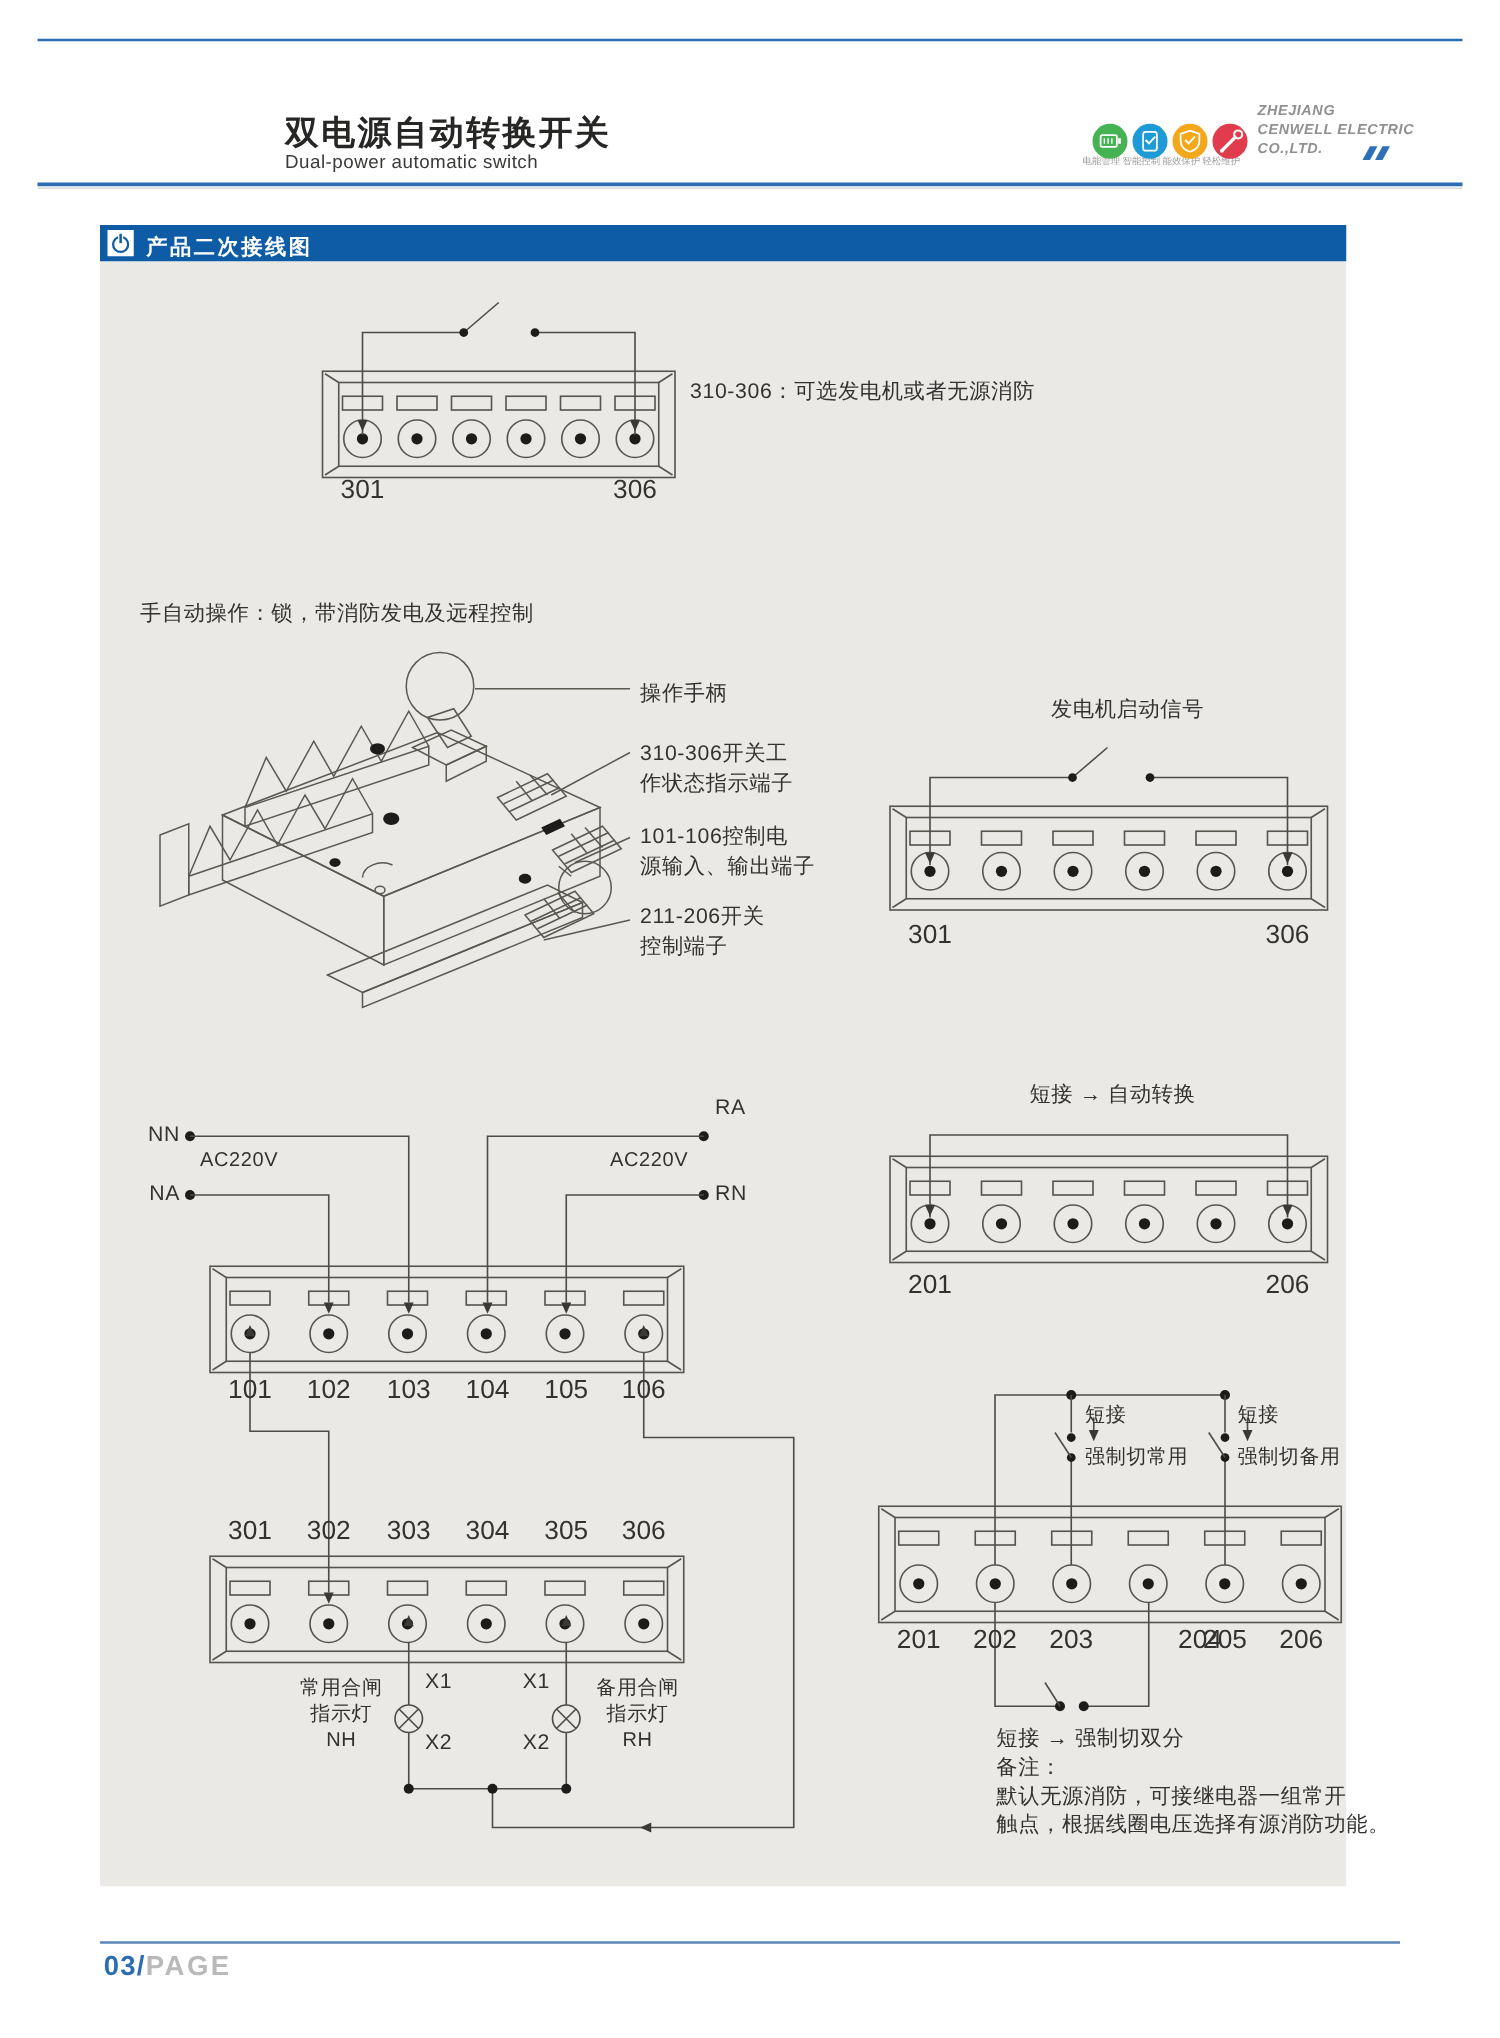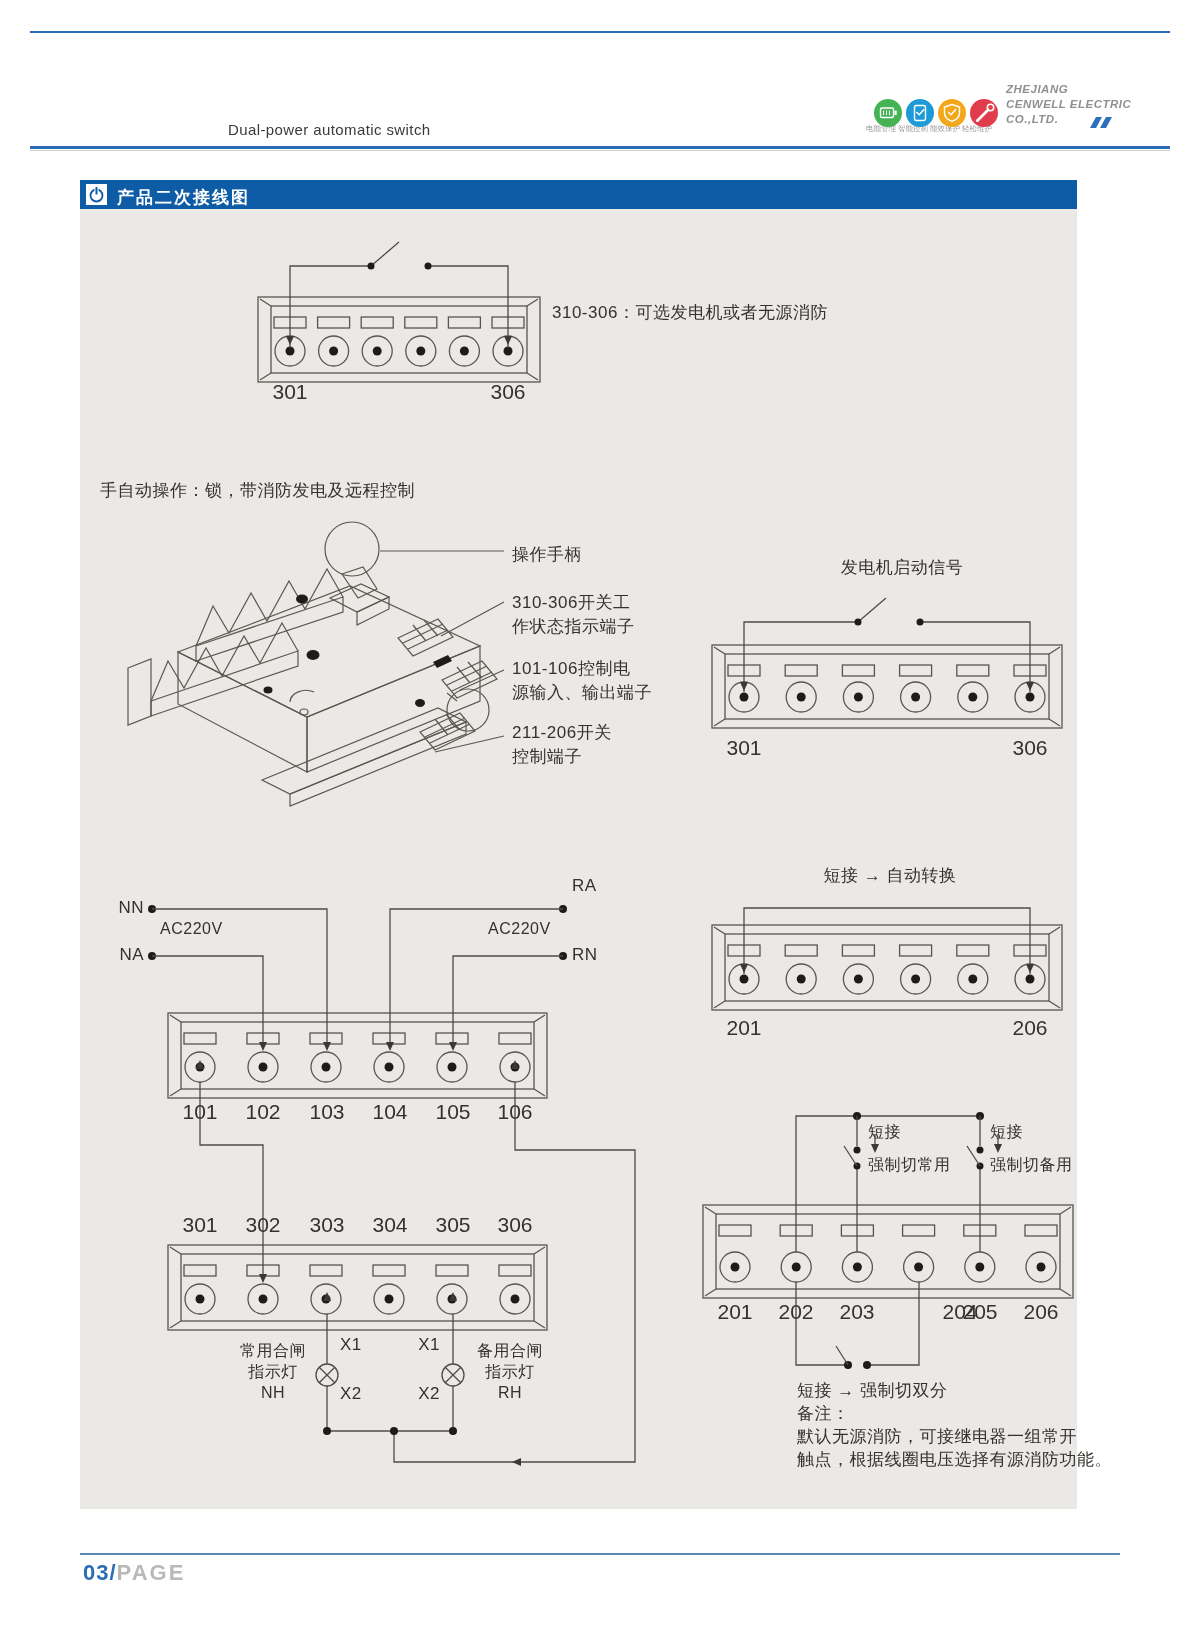--- a/index.html
+++ b/index.html
@@ -43,20 +43,21 @@
 <body>
 
 <div class="page">
 
   <div class="panel"></div>
 
   <div class="hline" style="left:30px;top:31px;width:1140px;height:2px;"></div>
   <div class="hline" style="left:30px;top:146px;width:1140px;height:3px;"></div>
   <div class="abs" style="left:30px;top:150px;width:1140px;height:1px;background:#cfcfcd;"></div>
 
+  <div class="title-cn">双电源自动转换开关</div>
   <div class="title-en">Dual-power automatic switch</div>
   <div class="icon-label" style="left:866px;">电能管理</div>
   <div class="icon-label" style="left:898px;">智能控制</div>
   <div class="icon-label" style="left:930px;">能效保护</div>
   <div class="icon-label" style="left:962px;">轻松维护</div>
   <div class="company" style="top:83px;">ZHEJIANG</div>
   <div class="company" style="top:98px;">CENWELL ELECTRIC</div>
   <div class="company" style="top:113px;text-align:right;">CO.,LTD.</div>
 
   <div class="banner"></div>
@@ -360,21 +361,21 @@
       <path d="M441,636 L504,602"></path>
       <path d="M460,690 L504,670"></path>
       <path d="M435,752 L504,736"></path>
     </g>
   </svg>
 
   <div class="cjk" style="left:552px;top:301px;">310-306：可选发电机或者无源消防</div>
   <div class="numpair" style="left:265px;top:380px;">301</div>
   <div class="numpair" style="left:483px;top:380px;">306</div>
 
-  <div class="cjk" style="left:100px;top:479px;">手自动操作：锁，带消防发电及远程控制</div>
+  <div class="cjk" style="left:112px;top:479px;">手自动操作：锁，带消防发电及远程控制</div>
 
   <div class="cjk" style="left:512px;top:543px;">操作手柄</div>
   <div class="cjk pre" style="left:512px;top:591px;">310-306开关工
 作状态指示端子</div>
   <div class="cjk pre" style="left:512px;top:657px;">101-106控制电
 源输入、输出端子</div>
   <div class="cjk pre" style="left:512px;top:721px;">211-206开关
 控制端子</div>
 
   <div class="cjk ctr" style="left:802px;top:556px;width:200px;">发电机启动信号</div>

